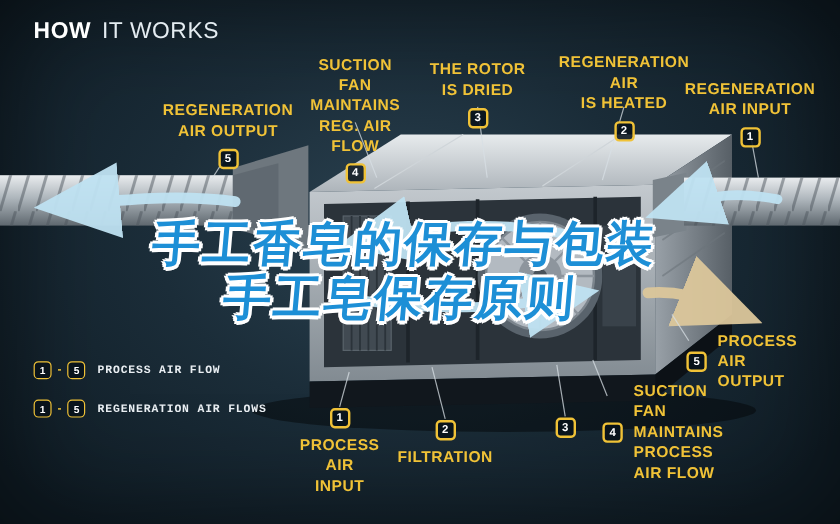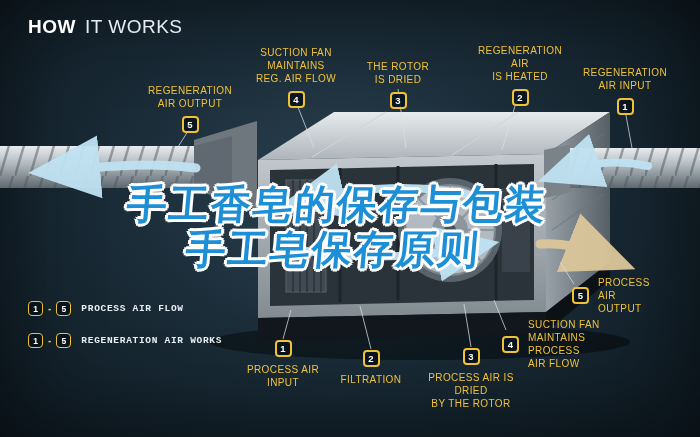--- a/index.html
+++ b/index.html
@@ -9,21 +9,21 @@
     box-shadow:inset 0 0 90px rgba(0,0,0,.55);
     font-family:"Liberation Sans", sans-serif;
   }
   .scene{position:absolute;left:0;top:0;z-index:1;}
   .title{position:absolute;left:28px;top:16px;z-index:5;font-size:19px;color:#ffffff;letter-spacing:.5px;}
   .title .bold{font-weight:800;}
   .title .thin{font-weight:300;color:#e4ecf1;margin-left:9px;}
 
   .callout{position:absolute;z-index:6;display:flex;flex-direction:column;align-items:center;gap:6px;}
   .callout .c-label{
-    color:#f0c237;font-size:10px;font-weight:400;text-align:center;
+    color:#f0c237;font-size:13px;font-weight:700;text-align:center;
     letter-spacing:.4px;line-height:1.3;white-space:pre-line;text-transform:uppercase;
   }
   .callout.row{flex-direction:row;gap:9px;}
   .callout.row .c-label{text-align:left;}
   .badge{
     width:17px;height:17px;box-sizing:border-box;flex:0 0 auto;
     border:2px solid #f0c237;border-radius:4px;background:rgba(8,18,26,.88);
     color:#ffffff;font-size:9.5px;font-weight:700;
     display:flex;align-items:center;justify-content:center;
   }
@@ -158,21 +158,21 @@
       </div>
   </div>
   <div class="callout" style="left:252px;top:46px;width:88px;">
     <div class="c-label">SUCTION FAN
 MAINTAINS
 REG. AIR FLOW</div>
     <div class="badge">
         <span>4</span>
       </div>
   </div>
-  <div class="callout" style="left:358px;top:60px;width:80px;">
+  <div class="callout" style="left:358px;top:50px;width:80px;">
     <div class="c-label">THE ROTOR
 IS DRIED</div>
     <div class="badge">
         <span>3</span>
       </div>
   </div>
   <div class="callout" style="left:474px;top:44px;width:92px;">
     <div class="c-label">REGENERATION AIR
 IS HEATED</div>
     <div class="badge">
@@ -197,22 +197,20 @@
   <div class="callout" style="left:336px;top:350px;width:70px;">
     <div class="badge">
         <span>2</span>
       </div>
     <div class="c-label">FILTRATION</div>
   </div>
   <div class="callout" style="left:412px;top:348px;width:118px;">
     <div class="badge">
         <span>3</span>
       </div>
-    <div class="c-label">PROCESS AIR IS DRIED
-BY THE ROTOR</div>
   </div>
   <div class="callout row" style="left:502px;top:318px;">
     <div class="badge">
         <span>4</span>
       </div>
     <div class="c-label" style="width:84px;">SUCTION FAN
 MAINTAINS PROCESS
 AIR FLOW</div>
   </div>
   <div class="callout row" style="left:572px;top:276px;">
@@ -235,17 +233,17 @@
       <span class="l-label">PROCESS AIR FLOW</span>
     </div>
     <div class="legend-row">
       <div class="badge">
           <span>1</span>
         </div>
       <span class="dash">-</span>
       <div class="badge">
           <span>5</span>
         </div>
-      <span class="l-label">REGENERATION AIR WORKS</span>
+      <span class="l-label">REGENERATION AIR FLOWS</span>
     </div>
   </div>
 
 </div>
 
 </body></html>

